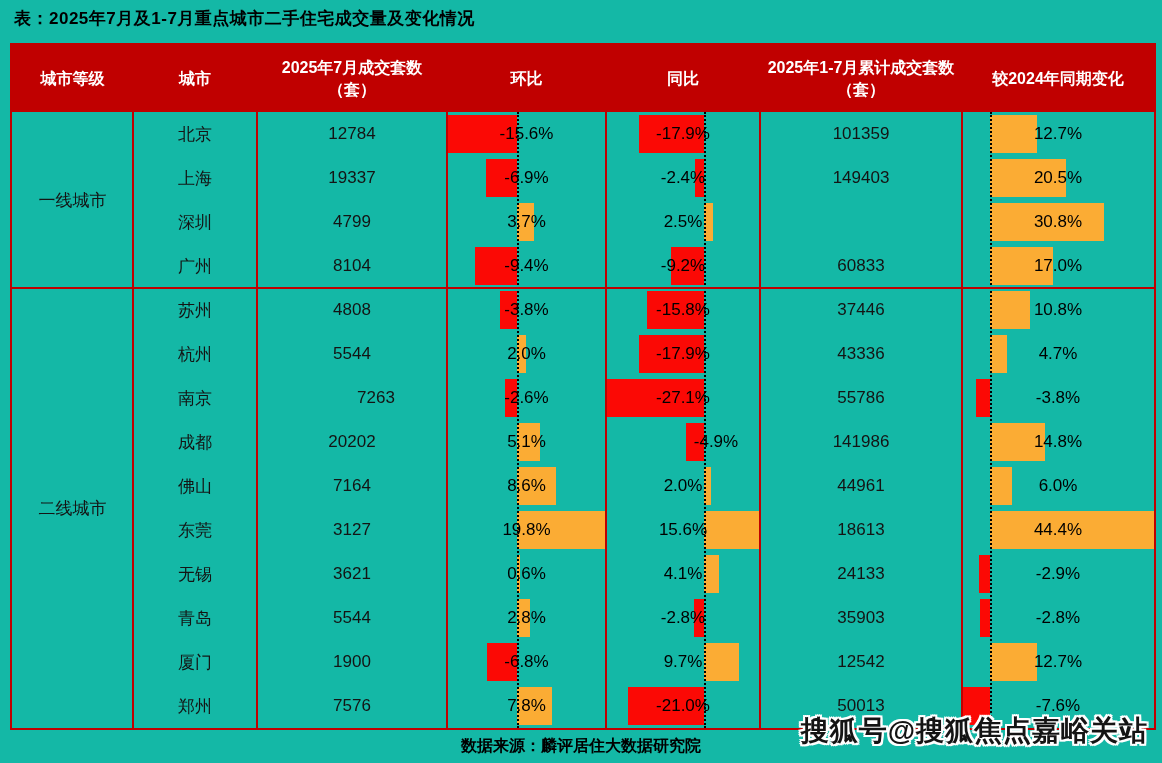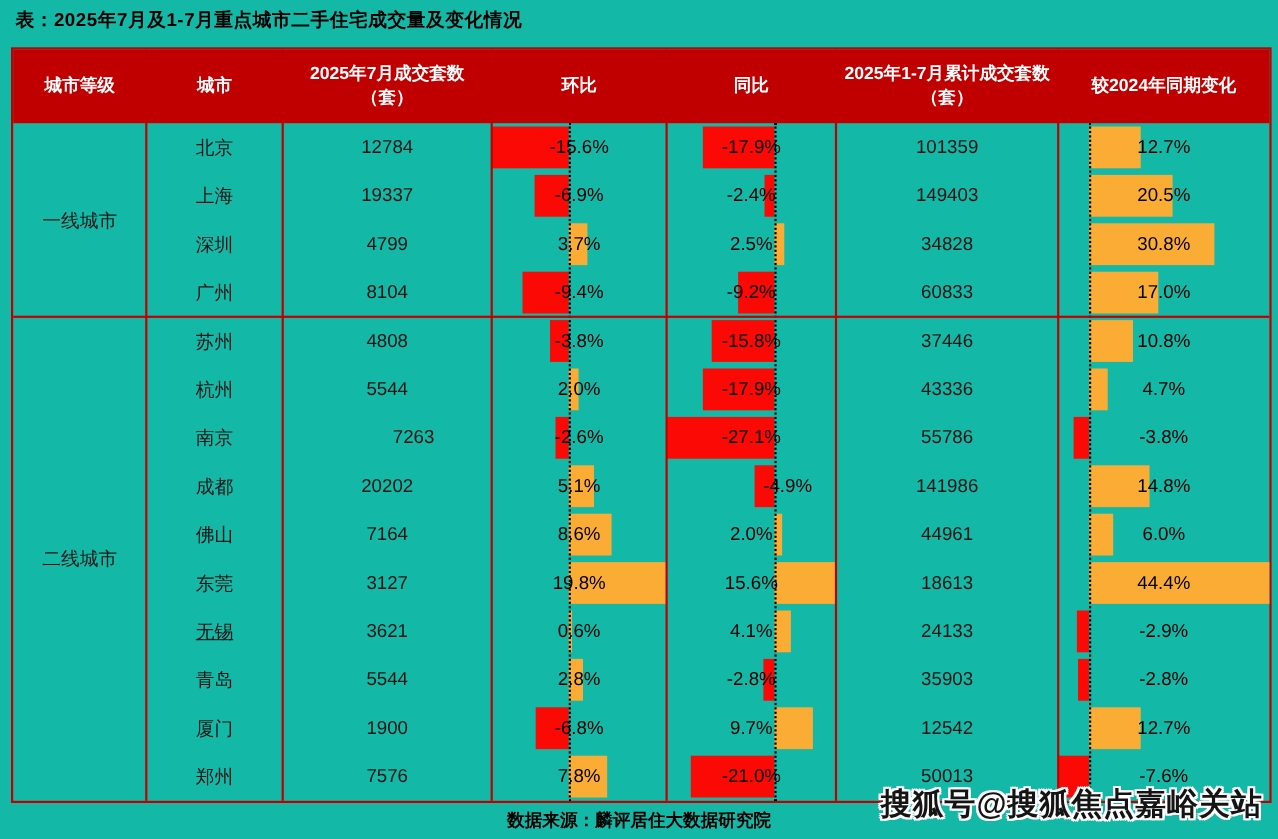--- a/index.html
+++ b/index.html
@@ -52,21 +52,20 @@
       </div>
 
   <div class="cell" style="left: 121px; top: 67px; width: 124px;">北京</div>
       <div class="cell" style="left: 245px; top: 67px; width: 190px;">12784</div>
       <div class="cell" style="left: 748px; top: 67px; width: 202px;">101359</div>
       <div class="cell" style="left: 121px; top: 111px; width: 124px;">上海</div>
       <div class="cell" style="left: 245px; top: 111px; width: 190px;">19337</div>
       <div class="cell" style="left: 748px; top: 111px; width: 202px;">149403</div>
       <div class="cell" style="left: 121px; top: 155px; width: 124px;">深圳</div>
       <div class="cell" style="left: 245px; top: 155px; width: 190px;">4799</div>
-      <div class="cell" style="left: 748px; top: 155px; width: 202px;">34828</div>
       <div class="cell" style="left: 121px; top: 199px; width: 124px;">广州</div>
       <div class="cell" style="left: 245px; top: 199px; width: 190px;">8104</div>
       <div class="cell" style="left: 748px; top: 199px; width: 202px;">60833</div>
       <div class="cell" style="left: 121px; top: 243px; width: 124px;">苏州</div>
       <div class="cell" style="left: 245px; top: 243px; width: 190px;">4808</div>
       <div class="cell" style="left: 748px; top: 243px; width: 202px;">37446</div>
       <div class="cell" style="left: 121px; top: 287px; width: 124px;">杭州</div>
       <div class="cell" style="left: 245px; top: 287px; width: 190px;">5544</div>
       <div class="cell" style="left: 748px; top: 287px; width: 202px;">43336</div>
       <div class="cell" style="left: 121px; top: 331px; width: 124px;">南京</div>
@@ -74,21 +73,21 @@
       <div class="cell" style="left: 748px; top: 331px; width: 202px;">55786</div>
       <div class="cell" style="left: 121px; top: 375px; width: 124px;">成都</div>
       <div class="cell" style="left: 245px; top: 375px; width: 190px;">20202</div>
       <div class="cell" style="left: 748px; top: 375px; width: 202px;">141986</div>
       <div class="cell" style="left: 121px; top: 419px; width: 124px;">佛山</div>
       <div class="cell" style="left: 245px; top: 419px; width: 190px;">7164</div>
       <div class="cell" style="left: 748px; top: 419px; width: 202px;">44961</div>
       <div class="cell" style="left: 121px; top: 463px; width: 124px;">东莞</div>
       <div class="cell" style="left: 245px; top: 463px; width: 190px;">3127</div>
       <div class="cell" style="left: 748px; top: 463px; width: 202px;">18613</div>
-      <div class="cell" style="left: 121px; top: 507px; width: 124px; text-decoration: underline;">无锡</div>
+      <div class="cell" style="left: 121px; top: 507px; width: 124px;">无锡</div>
       <div class="cell" style="left: 245px; top: 507px; width: 190px;">3621</div>
       <div class="cell" style="left: 748px; top: 507px; width: 202px;">24133</div>
       <div class="cell" style="left: 121px; top: 551px; width: 124px;">青岛</div>
       <div class="cell" style="left: 245px; top: 551px; width: 190px;">5544</div>
       <div class="cell" style="left: 748px; top: 551px; width: 202px;">35903</div>
       <div class="cell" style="left: 121px; top: 595px; width: 124px;">厦门</div>
       <div class="cell" style="left: 245px; top: 595px; width: 190px;">1900</div>
       <div class="cell" style="left: 748px; top: 595px; width: 202px;">12542</div>
       <div class="cell" style="left: 121px; top: 639px; width: 124px;">郑州</div>
       <div class="cell" style="left: 245px; top: 639px; width: 190px;">7576</div>

